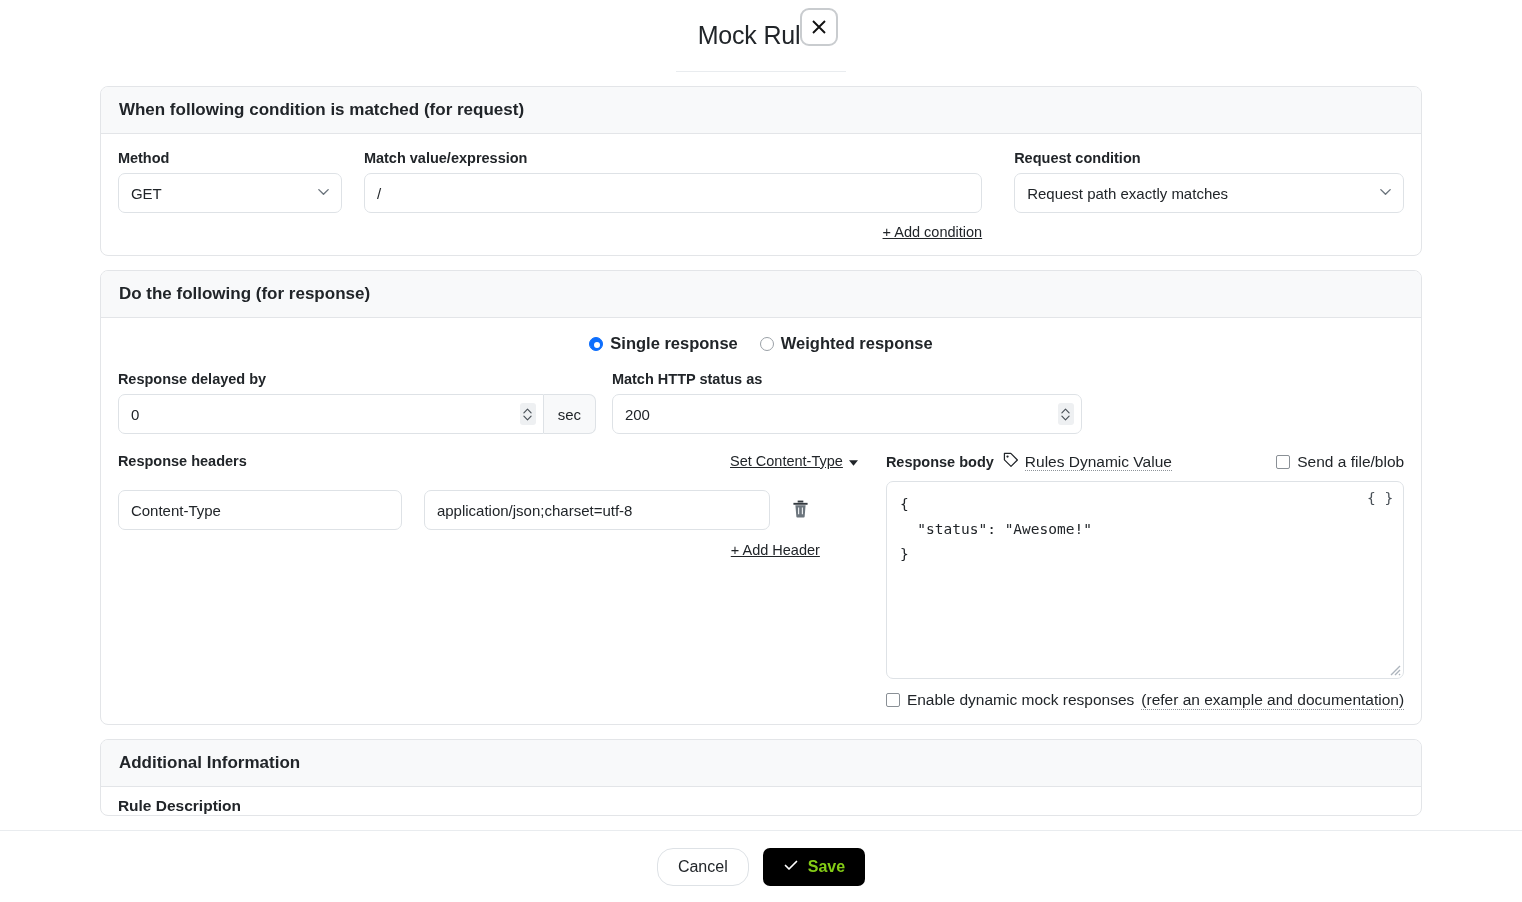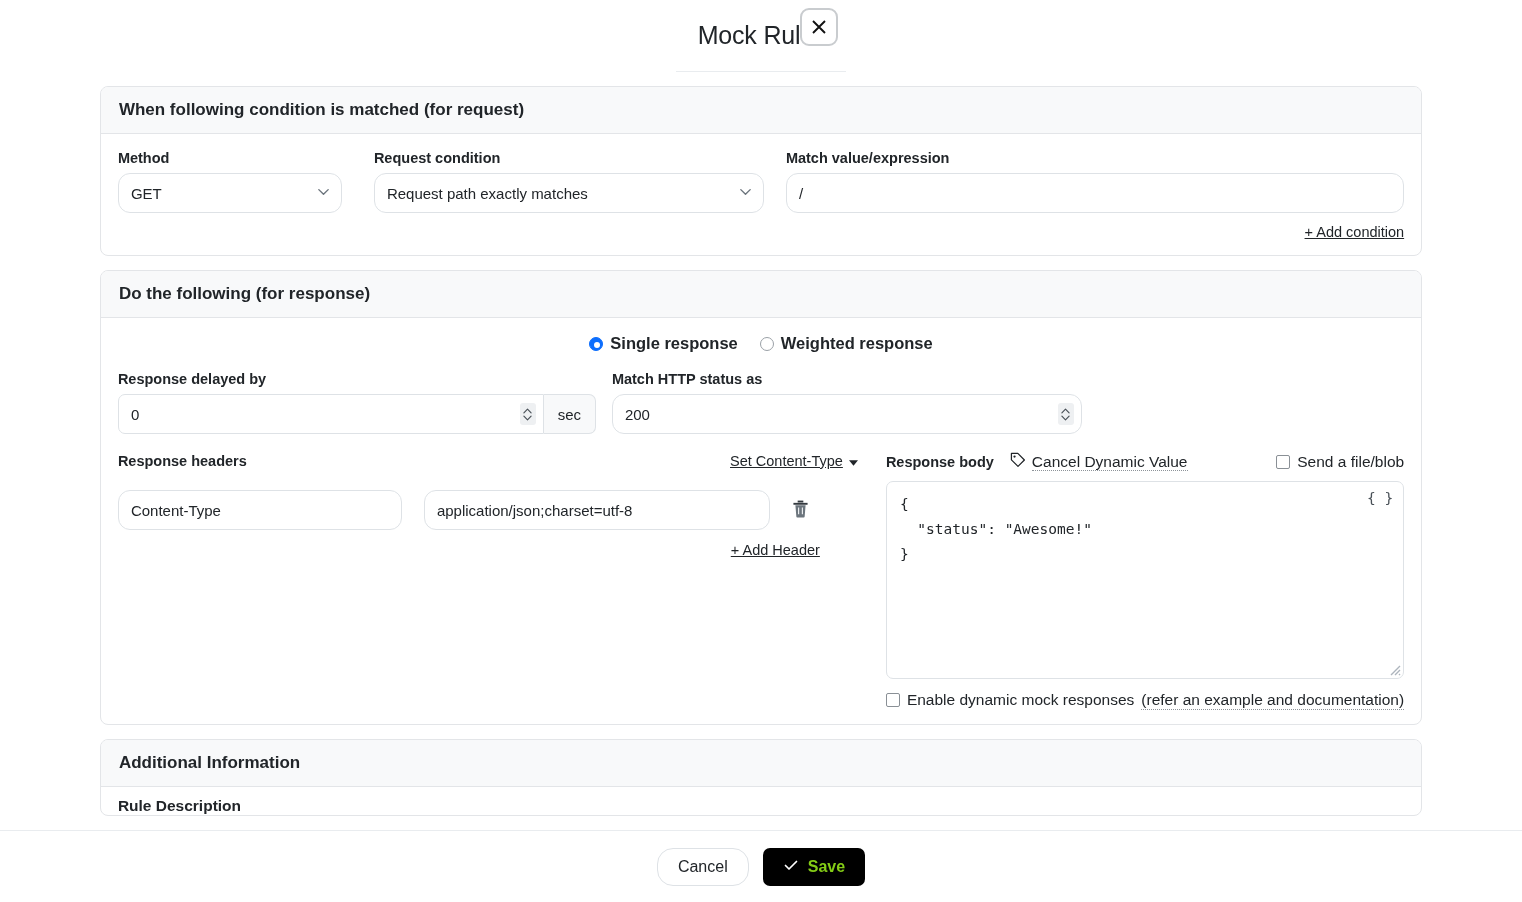--- a/index.html
+++ b/index.html
@@ -78,21 +78,21 @@
     font-size: 14.5px;
     font-weight: bold;
     color: #212529;
     margin-bottom: 7px;
     display: block;
   }
   .row { display: flex; align-items: flex-start; }
   .ctrl {
     height: 40px;
     border: 1px solid #dee2e6;
-    border-radius: 12px;
+    border-radius: 7px;
     background: #fff;
     font-size: 15px;
     color: #212529;
     padding: 0 12px;
     width: 100%;
     font-family: "Liberation Sans", sans-serif;
     display: flex;
     align-items: center;
   }
   .select {
@@ -258,37 +258,37 @@
             <div class="ctrl select">
               <span>GET</span>
               <span class="chev">
                 <svg width="15" height="15" viewBox="0 0 16 16">
                     <path d="M3 6 L8 11 L13 6" stroke="#6c757d" stroke-width="1.5" fill="none" stroke-linecap="round" stroke-linejoin="round"></path>
                   </svg>
               </span>
             </div>
           </div>
 
+          <div style="flex:1 1 auto; margin-left:22px;">
+            <span class="field-label">Match value/expression</span>
+            <input class="ctrl" type="text" value="/" style="">
+            <div class="right-line">
+              <span class="link-u">+ Add condition</span>
+            </div>
+          </div>
+
           <div style="width:390px; flex:0 0 390px; margin-left:32px;">
             <span class="field-label">Request condition</span>
             <div class="ctrl select">
               <span>Request path exactly matches</span>
               <span class="chev">
                 <svg width="15" height="15" viewBox="0 0 16 16">
                     <path d="M3 6 L8 11 L13 6" stroke="#6c757d" stroke-width="1.5" fill="none" stroke-linecap="round" stroke-linejoin="round"></path>
                   </svg>
               </span>
-            </div>
-          </div>
-
-          <div style="flex:1 1 auto; margin-left:22px;">
-            <span class="field-label">Match value/expression</span>
-            <input class="ctrl" type="text" value="/" style="">
-            <div class="right-line">
-              <span class="link-u">+ Add condition</span>
             </div>
           </div>
 
         </div>
       </div>
     </div>
 
     <div class="card">
       <div class="card-header">Do the following (for response)</div>
       <div class="card-body">
@@ -369,30 +369,30 @@
               </button>
             </div>
 
             <div class="right-line" style="margin-top:11px; padding-right:38px;">
               <span class="link-u">+ Add Header</span>
             </div>
           </div>
 
           <div style="flex:1 1 auto; margin-left:28px;">
             <div style="display:flex; align-items:center; justify-content:space-between;">
-              <div style="display:flex; align-items:center; gap:16px;">
+              <div style="display:flex; align-items:center; gap:9px;">
                 <span class="field-label" style="margin-bottom:0;">Response body</span>
                 <span style="display:flex; align-items:center; gap:6px; cursor:pointer;">
                   <span>
                     <svg width="16" height="16" viewBox="0 0 18 18">
                       <path d="M1.6 1.6 h7.2 l7.4 7.4 -7.2 7.2 -7.4 -7.4 Z" fill="none" stroke="#212529" stroke-width="1.4" stroke-linejoin="round"></path>
                       <circle cx="5.1" cy="5.1" r="1.3" fill="#212529"></circle>
                     </svg>
                   </span>
-                  <span class="link-dot">Cancel Dynamic Value</span>
+                  <span class="link-dot">Rules Dynamic Value</span>
                 </span>
               </div>
               <label class="cbx-row">
                 <span class="cbx"></span>
                 <span class="cbx-label">Send a file/blob</span>
               </label>
             </div>
 
             <div class="code-wrap" style="margin-top:9px;">
               <pre class="code-text">{

